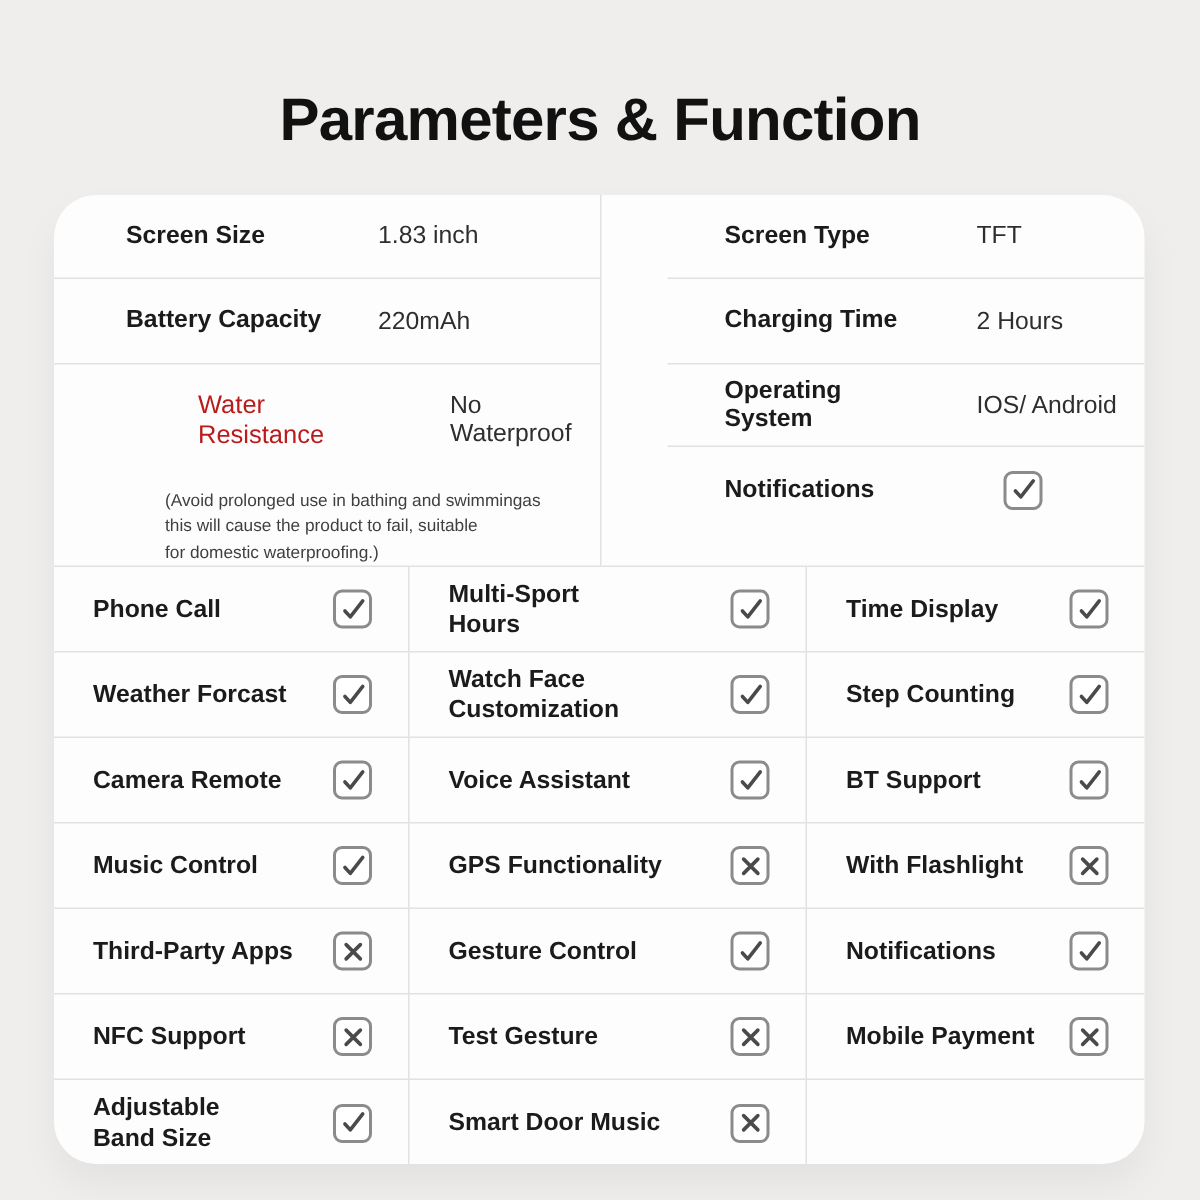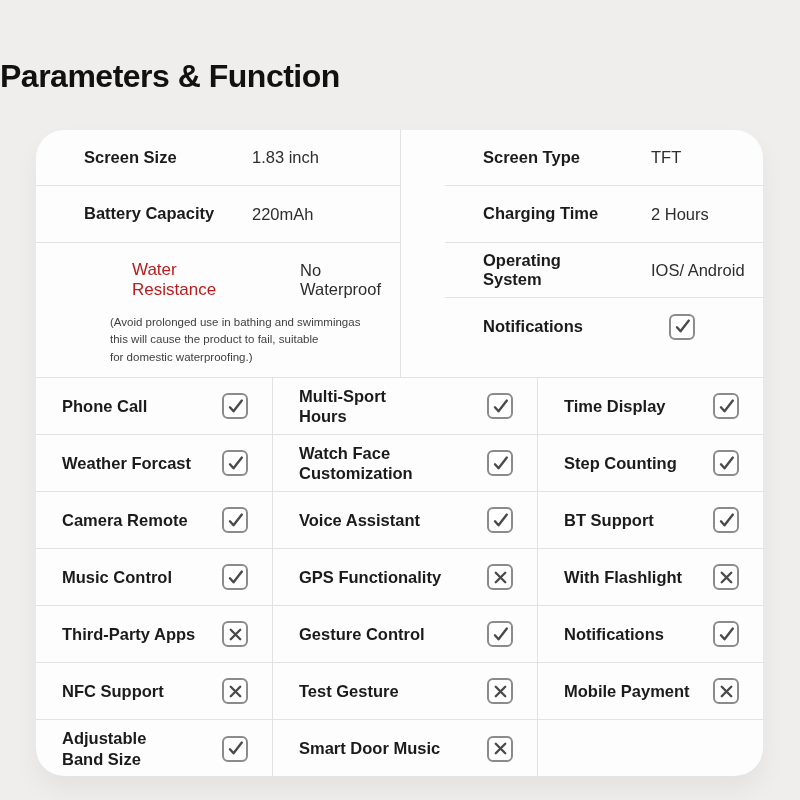--- a/index.html
+++ b/index.html
@@ -9,21 +9,21 @@
   *{margin:0;padding:0;box-sizing:border-box;}
   html,body{width:800px;height:800px;overflow:hidden;}
   body{
     background:var(--bg);
     font-family:"Liberation Sans","DejaVu Sans",sans-serif;
     color:var(--text);
     position:relative;
   }
   .page-title{
     position:absolute; left:0; top:58px; width:800px;
-    text-align:left; font-size:32px; font-weight:700;
+    text-align:center; font-size:40px; font-weight:700;
     letter-spacing:-0.5px; color:#111;
   }
   .card{
     position:absolute; left:36px; top:130px; width:727px; height:646px;
     background:var(--card); border-radius:28px;
     box-shadow:0 14px 26px rgba(0,0,0,0.05);
     overflow:hidden;
   }
   
   .spec{display:flex; height:247px;}
@@ -39,21 +39,21 @@
   .r3a{height:55px; border-bottom:1px solid var(--divider);}
   .r3b{height:57px;}
   .wr-top{display:flex; align-items:center; height:50px; padding-left:48px;}
   .spec-label{
     width:168px; font-weight:700; font-size:16.5px; line-height:1.18;
     white-space:pre-line; flex:none;
   }
   .spec-label.light{font-weight:400; font-size:17px; color:#b91c1c;}
   .spec-value{font-size:16.5px; font-weight:400; color:var(--value);}
   .spec-note{
-    padding-left:26px; margin-top:9px; font-size:11.5px; line-height:1.5;
+    padding-left:26px; margin-top:21px; font-size:11.5px; line-height:1.5;
     color:var(--note); white-space:pre-line;
   }
   
   .features{
     display:grid; height:399px;
     grid-template-columns:236px 265px 226px;
     grid-auto-rows:57px;
     border-top:1px solid var(--divider);
   }
   .f-cell{

